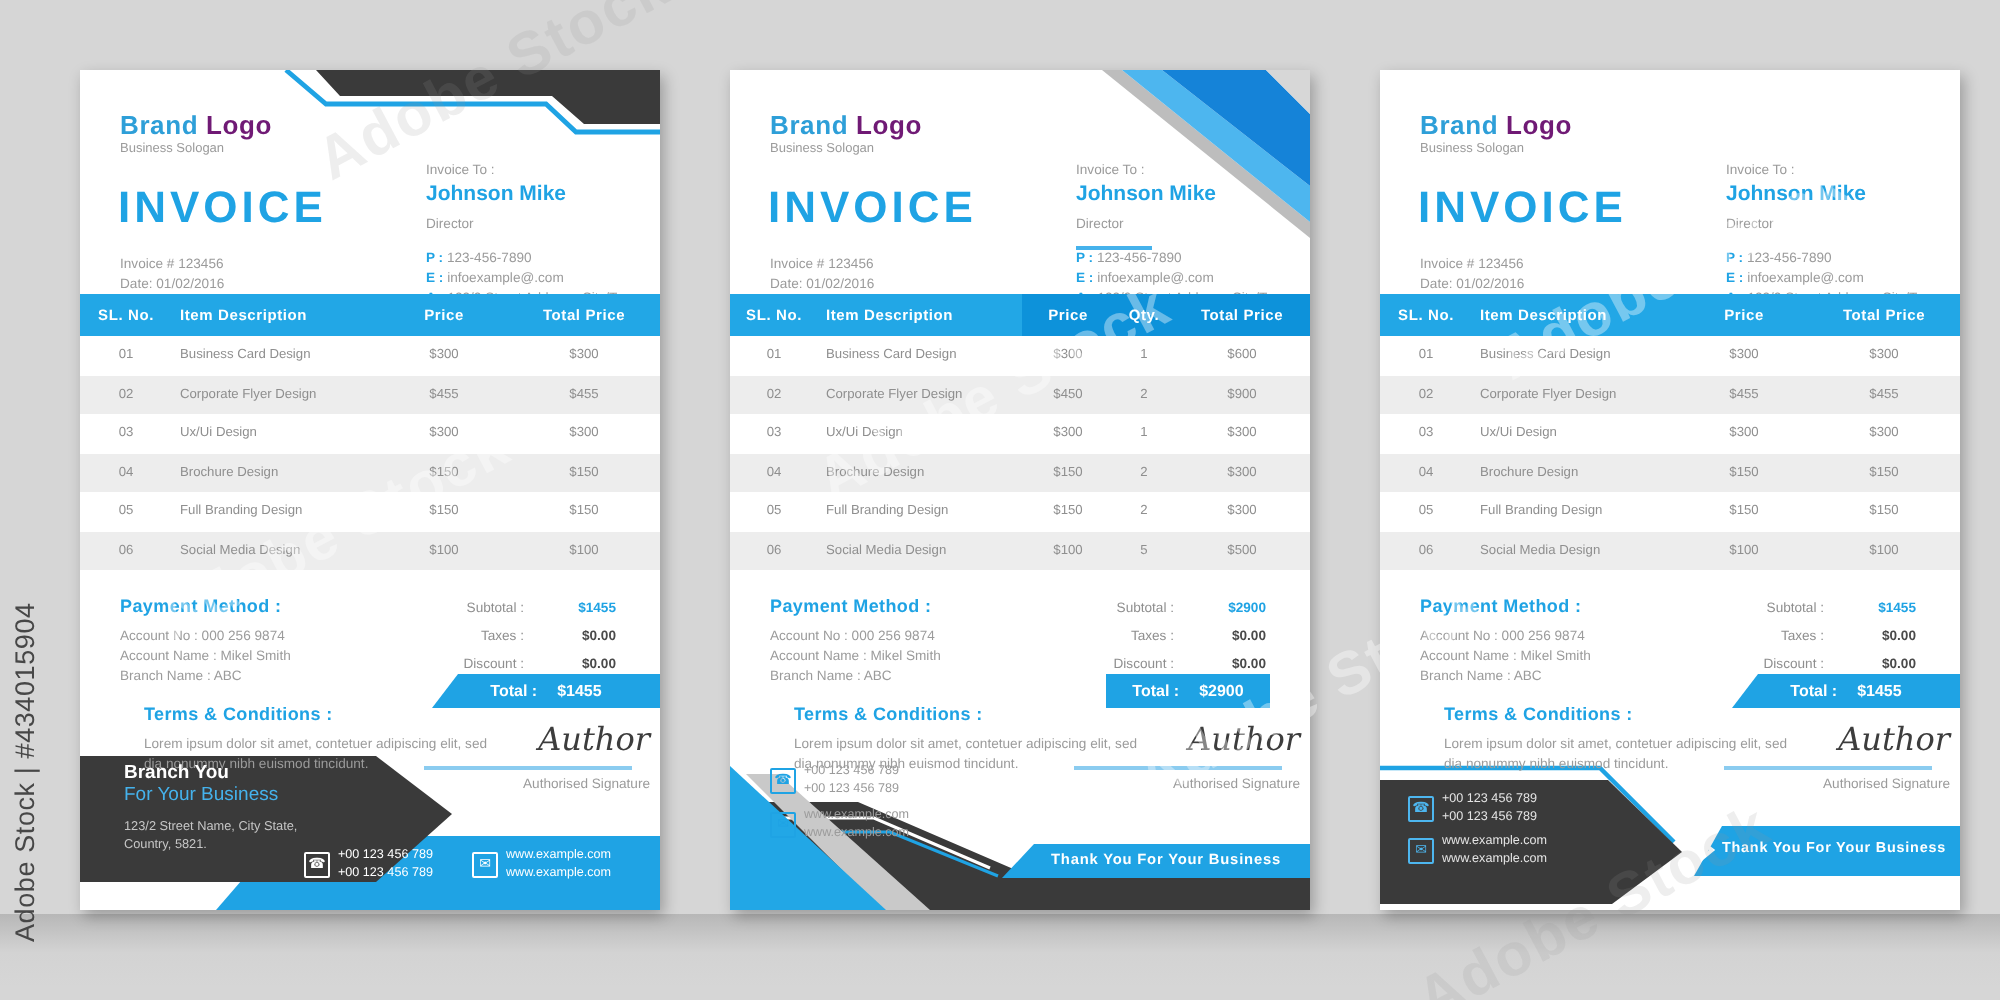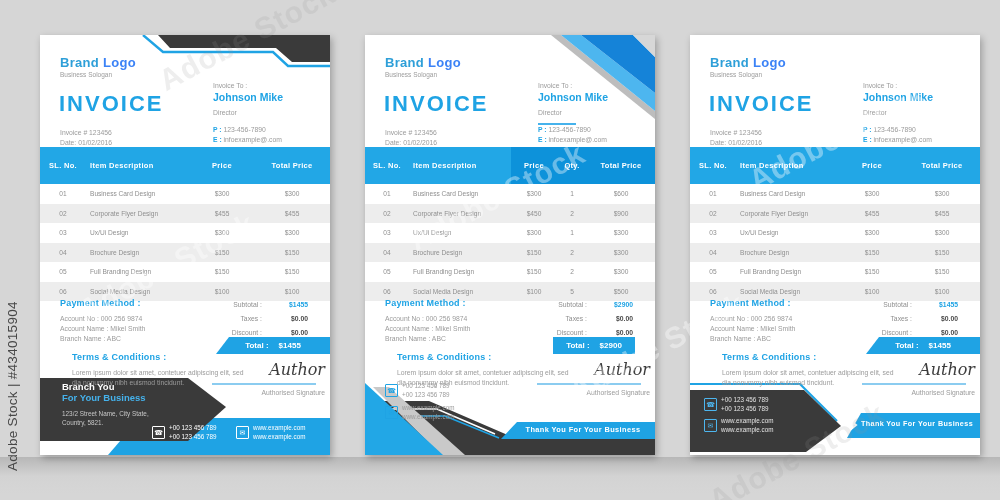--- a/index.html
+++ b/index.html
@@ -8,34 +8,34 @@
   .stage{position:absolute;inset:0;background:#d6d6d6;}
   .floor{position:absolute;left:0;right:0;top:457px;height:43px;
     background:linear-gradient(180deg,rgba(140,140,140,.42),rgba(190,190,190,.12) 45%,rgba(214,214,214,0) 85%);}
   .page{position:absolute;top:35px;width:290px;height:420px;background:#fff;
     box-shadow:2px 3px 7px rgba(0,0,0,.28);}
   #page1{left:40px}#page2{left:365px}#page3{left:690px}
   .deco{position:absolute;inset:0;pointer-events:none;}
 
   
   .brand{left:20px;top:20px;font-size:13px;font-weight:700;color:#2e9fd8;letter-spacing:.3px}
-  .brand .lw{color:#3b82f6}
+  .brand .lw{color:#701a75}
   .slogan{left:20px;top:36px;font-size:6.5px;color:#9b9b9b}
   .inv-title{left:19px;top:56px;font-size:22px;font-weight:800;color:#1fa3e4;letter-spacing:2px}
   .inv-meta{left:20px;top:93px;font-size:6.8px;color:#9b9b9b;line-height:10px}
   .bill-to{left:173px;top:47px;font-size:6.8px;color:#9b9b9b}
   .bt-name{font-size:10.5px;font-weight:700;color:#1fa3e4;margin:2px 0 6px}
   .bt-role{margin-bottom:9px}
   .bt-line{line-height:10px}
   .bt-line b{color:#1fa3e4;font-weight:700}
   .dir-line{left:173px;top:88px;width:38px;height:2px;background:#45b2ec}
 
   
   .tbl{left:0;top:112px;width:290px}
-  .tbl-head{display:flex;height:37px;background:#22a7e6;color:#fff;font-size:7.5px;font-weight:700;letter-spacing:.3px}
+  .tbl-head{display:flex;height:21px;background:#22a7e6;color:#fff;font-size:7.5px;font-weight:700;letter-spacing:.3px}
   .tbl-head span{height:100%;display:flex;align-items:center;justify-content:center}
   .tbl-head .item{justify-content:flex-start}
   .hd-dk{background:#0d92da}
   .tbl-row{display:flex;align-items:center;height:19.5px;font-size:6.6px;color:#8f8f8f}
   .tbl-rows div:nth-of-type(even){background:#ededed}
   .cc{text-align:center}
   .t4 .sl{width:46px}.t4 .item{flex:1;padding-left:4px}.t4 .price{width:64px}.t4 .total{width:76px}
   .t5 .sl{width:44px}.t5 .item{flex:1;padding-left:4px}.t5 .price{width:46px}.t5 .qty{width:30px}.t5 .total{width:68px}
 
   
@@ -54,21 +54,21 @@
   .band-rect{left:188px;width:82px}
 
   
   .sig{left:163px;top:325px;width:122px;text-align:right}
   .sig-script{font-family:"DejaVu Serif",serif;font-style:italic;font-size:16px;color:#3d3d3d}
   .sig-line{width:104px;height:2px;background:#8bccf0;margin:4px auto 0}
   .sig-caption{font-size:6.8px;color:#9b9b9b;margin-top:4px}
 
   
   .thankA{font-size:9.5px;font-weight:700;color:#fff}
-  .thankB{font-size:9.5px;font-weight:700;color:#45b2ec}
+  .thankB{font-size:9.5px;font-weight:400;color:#45b2ec}
   .addr{font-size:6.4px;color:#c6c6c6;line-height:9px}
   .band-text{text-align:center;font-size:7.4px;font-weight:700;color:#fff;letter-spacing:.4px}
   .cgroup{display:flex;gap:4px;align-items:center}
   .cicon{width:11px;height:11px;border:1px solid currentColor;border-radius:1px;font-size:7px;line-height:11px;text-align:center;flex:0 0 auto}
   .clines{display:flex;flex-direction:column;font-size:6.3px;line-height:8.5px}
   .cg-white{color:#fff}.cg-white .clines{color:#fff}
   .cg-blue{color:#1fa3e4}.cg-blue .clines{color:#9b9b9b}
   .cg-dark{color:#4db6ef}.cg-dark .clines{color:#e4e4e4}
 
   

